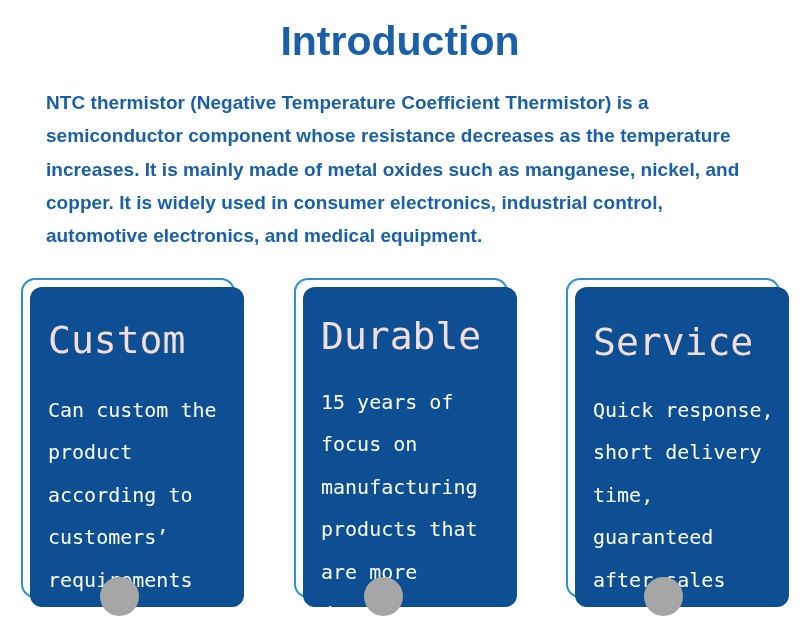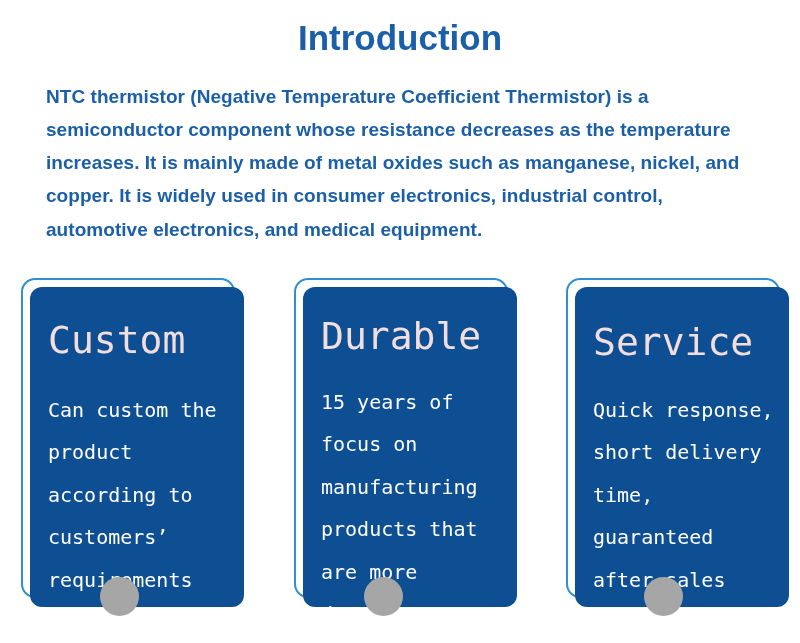--- a/index.html
+++ b/index.html
@@ -15,21 +15,21 @@
     overflow: hidden;
     position: relative;
   }
   .page {
     width: 800px;
     height: 643px;
     position: relative;
   }
   .title {
     text-align: center;
-    font-size: 35px;
+    font-size: 41px;
     font-weight: bold;
     color: #1b5fa8;
     letter-spacing: 0px;
     margin: 19px 0 0 0;
     line-height: 1.1;
     font-family: "Liberation Sans", sans-serif;
   }
   .intro {
     margin: 22px 44px 0 46px;
     font-size: 19px;

